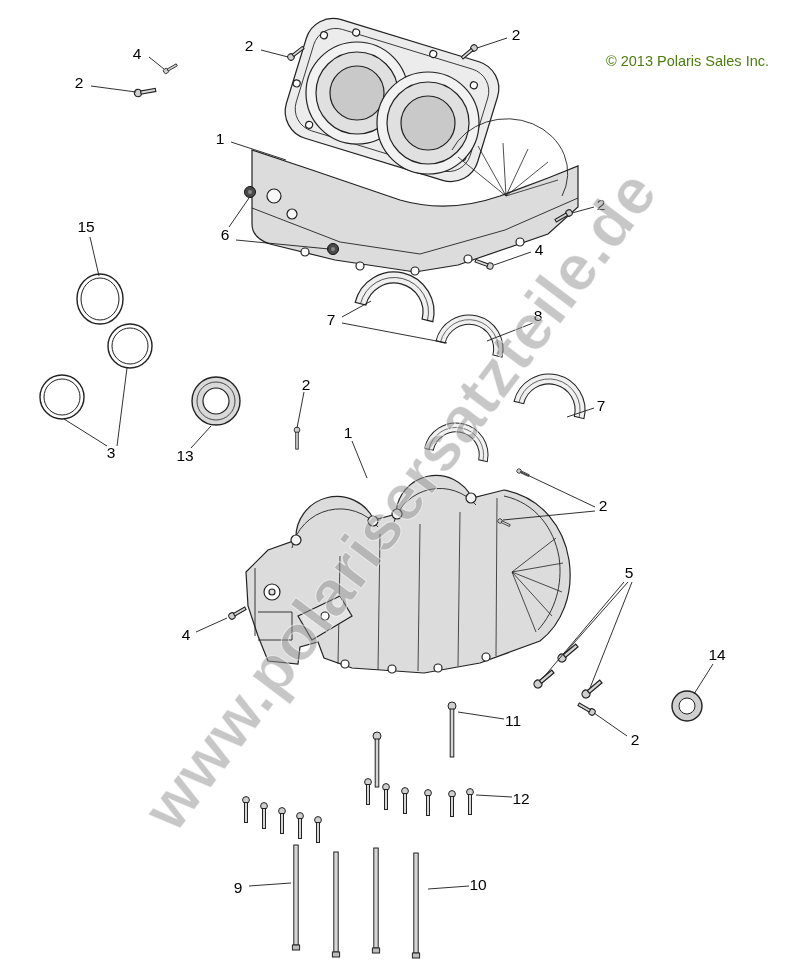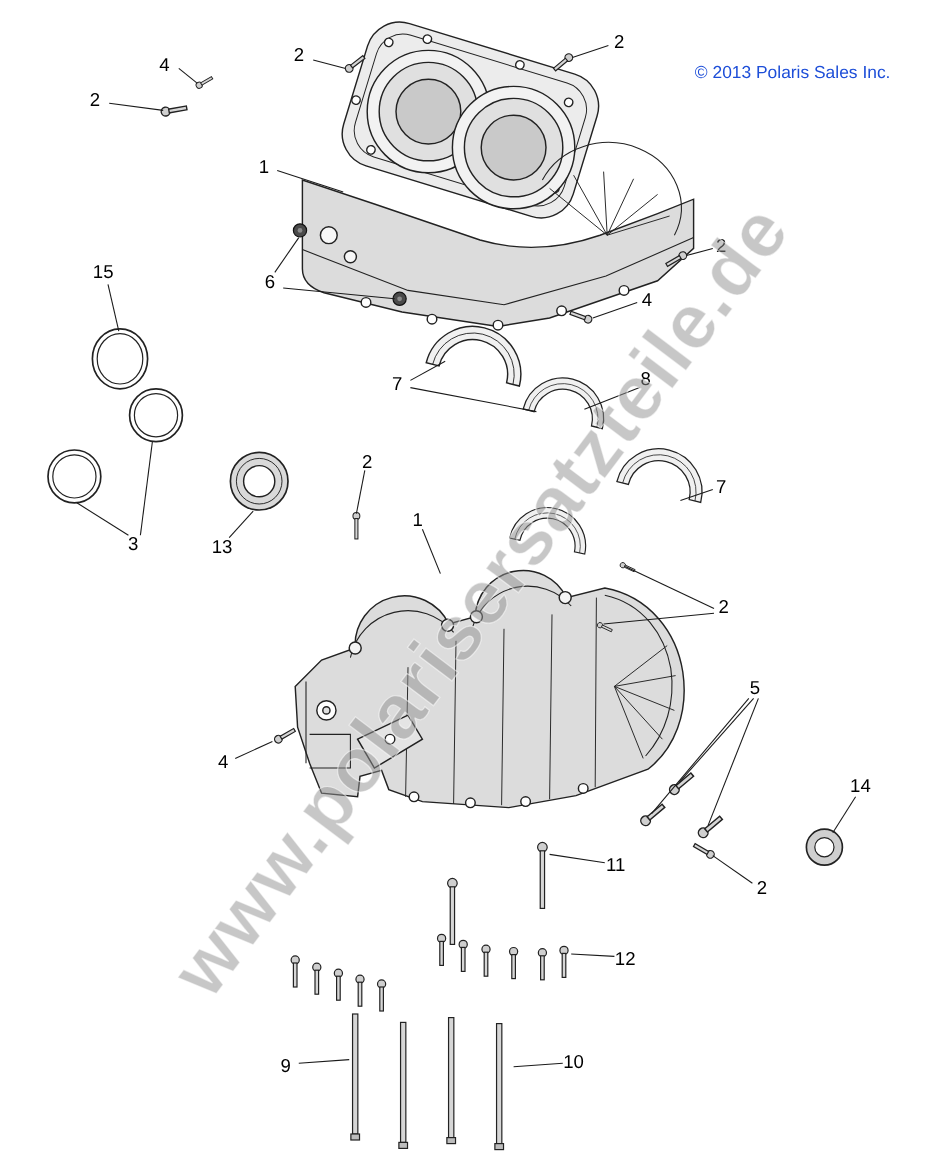--- a/index.html
+++ b/index.html
@@ -1,18 +1,18 @@
 <!DOCTYPE html>
 <html><head>
 <meta charset="utf-8">
 <style>
   html,body{margin:0;padding:0;background:#fff;}
   .page{position:relative;width:787px;height:965px;background:#ffffff;overflow:hidden;
         font-family:"Liberation Sans",sans-serif;}
-  .copyright{position:absolute;left:579px;top:53px;font-size:14.5px;color:#1d4ed8;white-space:nowrap;}
+  .copyright{position:absolute;left:606px;top:53px;font-size:14.5px;color:#4d7c0f;white-space:nowrap;}
   svg.diagram{position:absolute;left:0;top:0;}
   text.callout{font-family:"Liberation Sans",sans-serif;font-size:15.5px;fill:#000;text-anchor:middle;}
   text.wm{font-family:"Liberation Sans",sans-serif;font-size:64px;font-weight:bold;
           fill:#8f8f8f;fill-opacity:0.5;stroke:#ffffff;stroke-opacity:0.55;stroke-width:1px;letter-spacing:1px;}
 </style>
 </head>
 <body>
 
 <div class="page">
 

